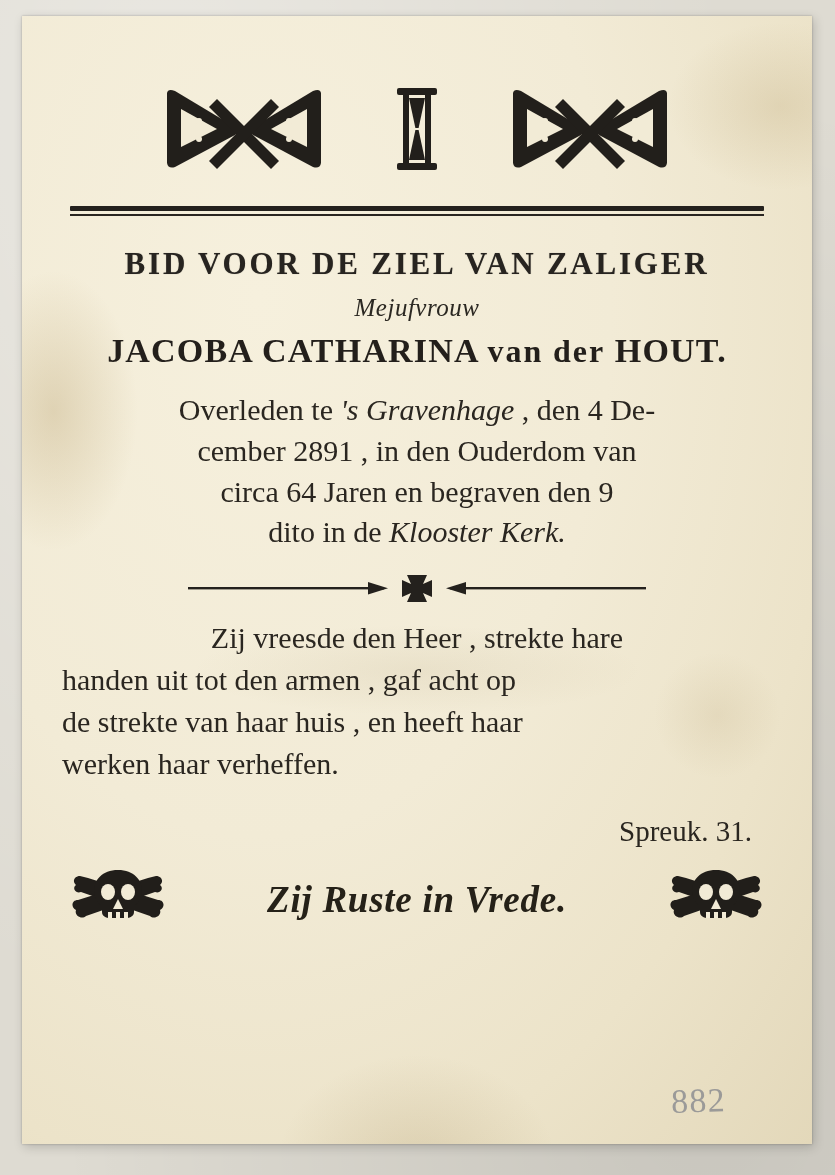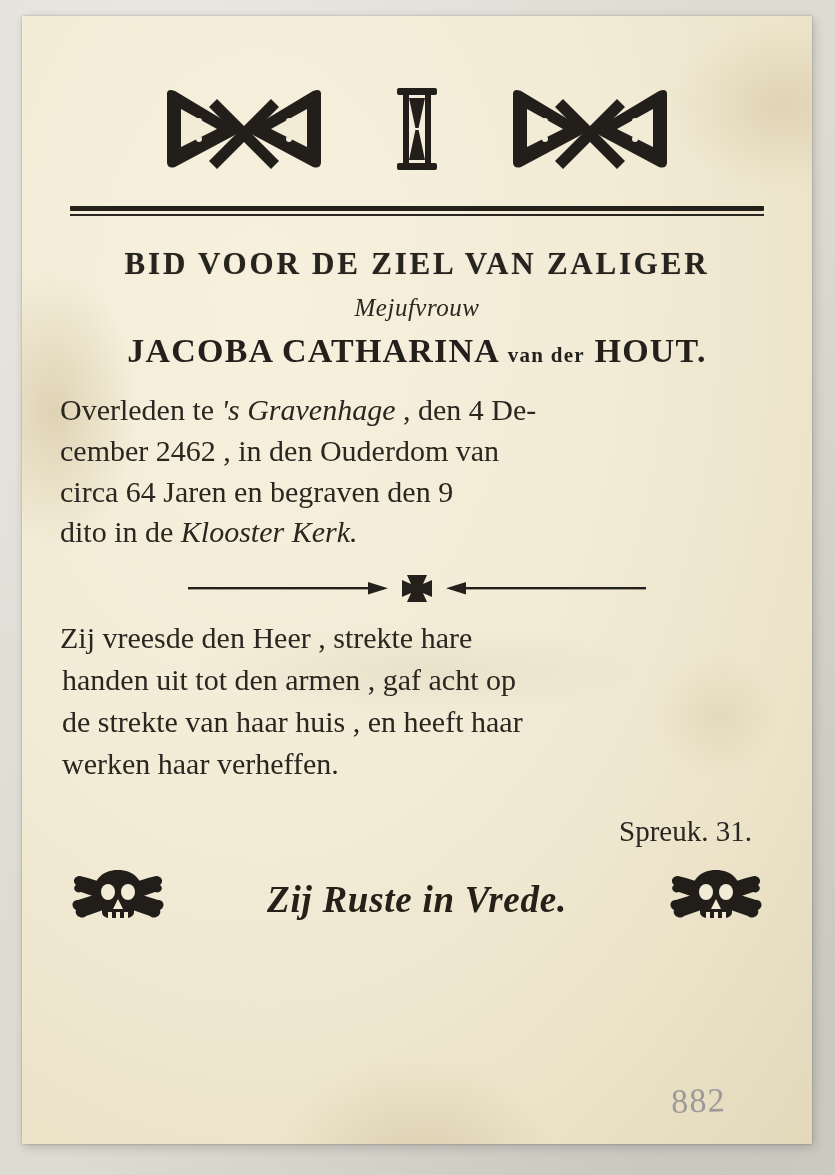--- a/index.html
+++ b/index.html
@@ -110,29 +110,29 @@
   }
   .name {
     margin-top: 10px;
     font-size: 34px;
     font-weight: 700;
     letter-spacing: 0.035em;
     color: #231f1b;
     white-space: nowrap;
   }
   .name .small {
-    font-size: 21px;
+    font-size: 32px;
     letter-spacing: 0.06em;
   }
 
   .body-block {
     margin-top: 20px;
   }
   .body-line {
-    text-align: left;
+    text-align: center;
     font-size: 30px;
     line-height: 1.36;
     color: #2a2620;
     white-space: nowrap;
   }
   .body-line i { font-style: italic; }
 
   
   .divider {
     margin: 18px auto 0 auto;
@@ -264,21 +264,21 @@
       <div class="line name">
         <span>JACOBA CATHARINA</span>
         <span class="small">van der</span>
         <span>HOUT.</span>
       </div>
 
       <div class="body-block">
         <div class="body-line">
           <span>Overleden te </span><i>'s Gravenhage</i><span> , den 4 De-</span>
         </div>
-        <div class="body-line">cember 2462 , in den Ouderdom van</div>
+        <div class="body-line">cember 2891 , in den Ouderdom van</div>
         <div class="body-line">circa 64 Jaren en begraven den 9</div>
         <div class="body-line">
           <span>dito in de </span><i>Klooster Kerk.</i>
         </div>
       </div>
 
       <div class="divider">
         <svg width="470" height="34" viewBox="0 0 470 34">
           <g fill="#24211d">
             <rect x="6" y="16" width="196" height="2.4"></rect>

